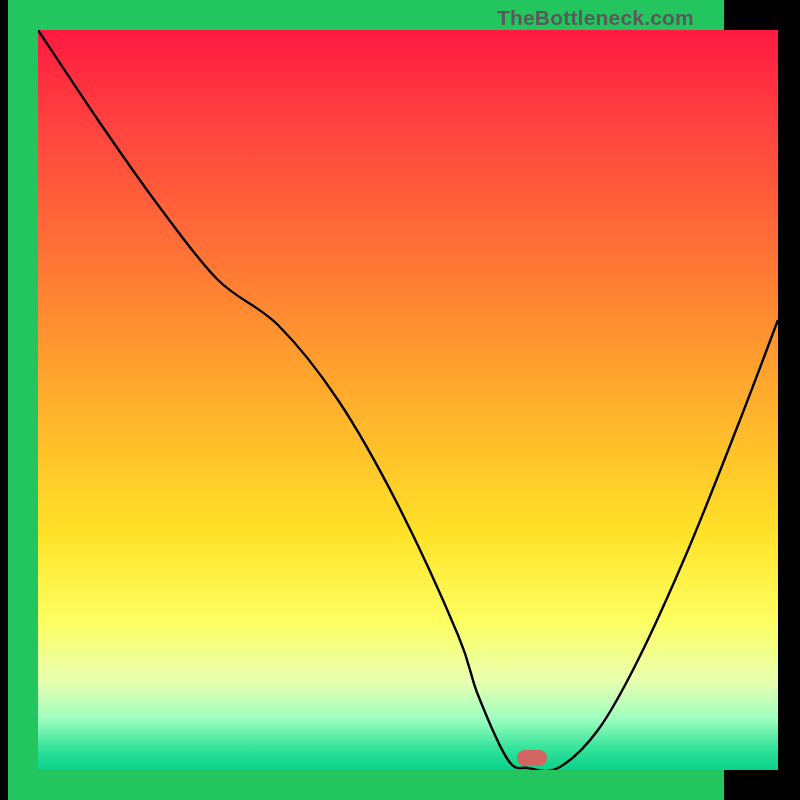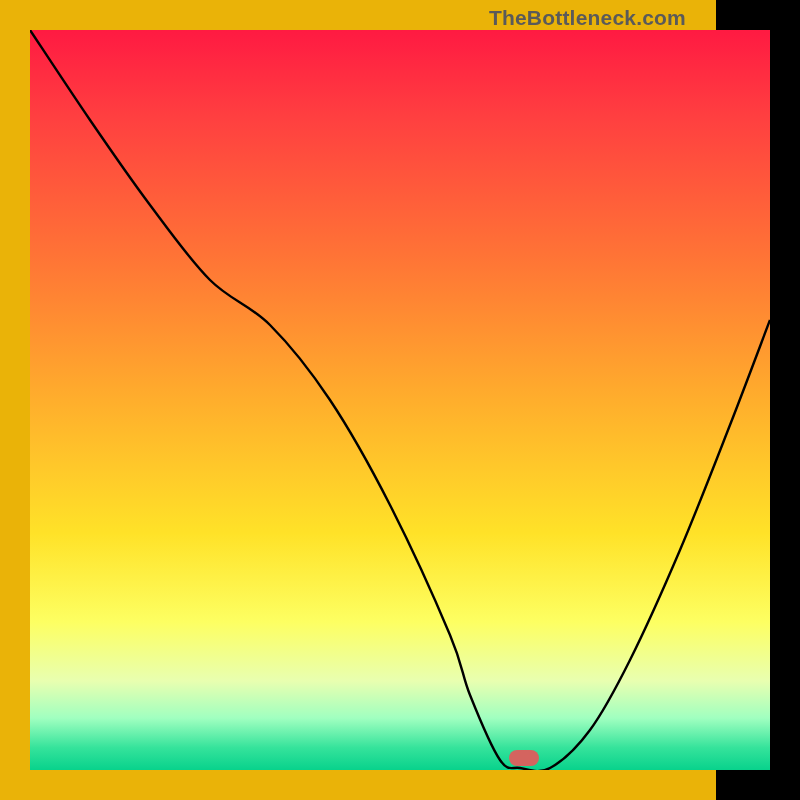--- a/index.html
+++ b/index.html
@@ -8,21 +8,22 @@
     width: 800px;
     height: 800px;
     background: #000;
     overflow: hidden;
     font-family: Arial, Helvetica, sans-serif;
   }
   .frame {
     position: relative;
     width: 716px;
     height: 800px;
-    background: #eab308;
+    background: #22c55e;
+    margin-left: 8px;
   }
   .plot-area {
     position: absolute;
     left: 30px;
     top: 30px;
     width: 740px;
     height: 740px;
     
     background: linear-gradient(
       to bottom,

